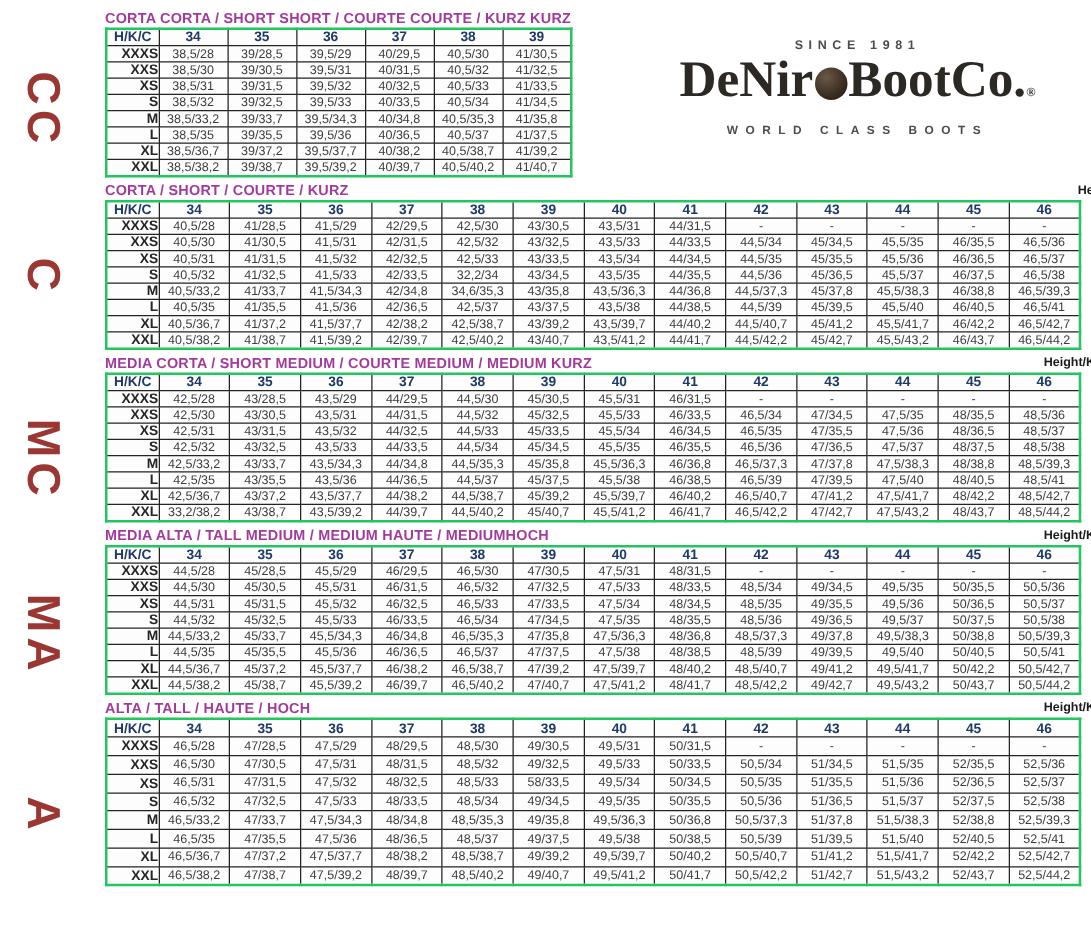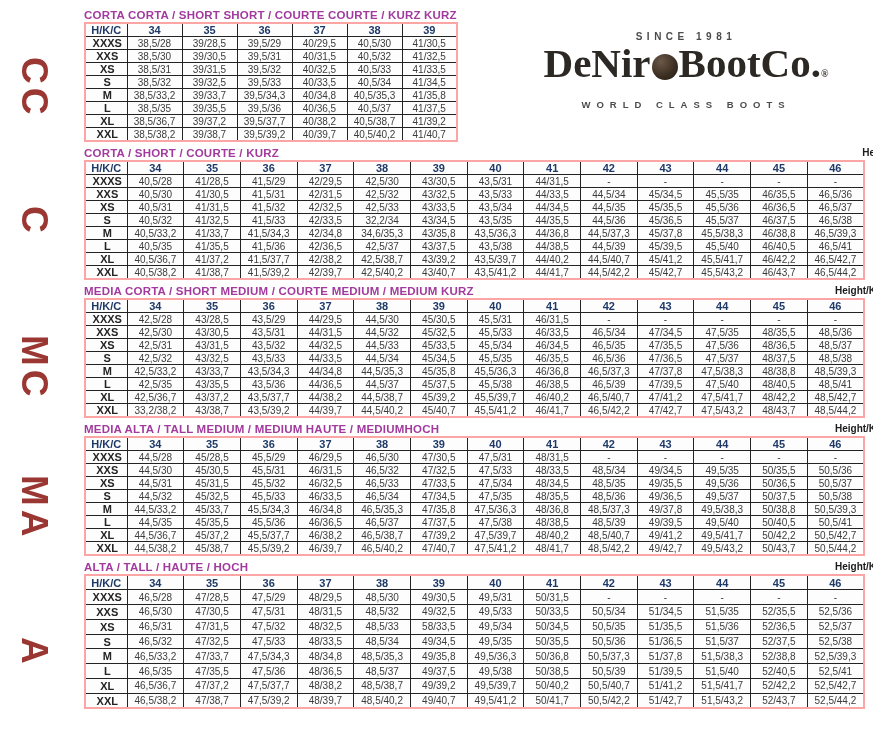--- a/index.html
+++ b/index.html
@@ -51,34 +51,34 @@
   .table-title {
     color:var(--accent-magenta,#a23a9e); font-weight:bold; font-size:11.5px;
     line-height:14px; letter-spacing:.2px; white-space:nowrap;
   }
   .corner-note {
     color:#1b1b1b; font-weight:bold; font-size:10px; line-height:14px;
     padding-right:36px; white-space:nowrap;
   }
   table.size-table {
     border-collapse:collapse; table-layout:fixed;
-    width:781px; border:2px solid #fca5a5; background:#fdfdfd;padding-left:22px;
+    width:781px; border:2px solid #22c55e; background:#fdfdfd;padding-left:22px;
   }
   table.size-table.narrow { width:374px; }
   .size-table th, .size-table td {
     border:1px solid #232323; text-align:center;
     overflow:hidden; white-space:nowrap;
   }
   .size-table th {
     color:var(--header-navy,#1e3a68); font-weight:bold; font-size:11px; height:12.6px;
   }
   .size-table td { color:#3c3c3c; font-size:10px; height:12.6px; }
   .size-table .label-col { width:42px; }
   .size-table td.row-label {
-    color:#242424; font-weight:bold; text-align:center; padding-left:2px; font-size:11px;
+    color:#242424; font-weight:bold; text-align:right; padding-left:2px; font-size:11px;
   }
   .table-section.tall td, .table-section.tall th { height:14.8px; }
 </style>
 </head>
 <body>
 
 <div class="sheet">
 
   <div class="side-rail">
       <div class="side-label side-pos-0">CC</div>

